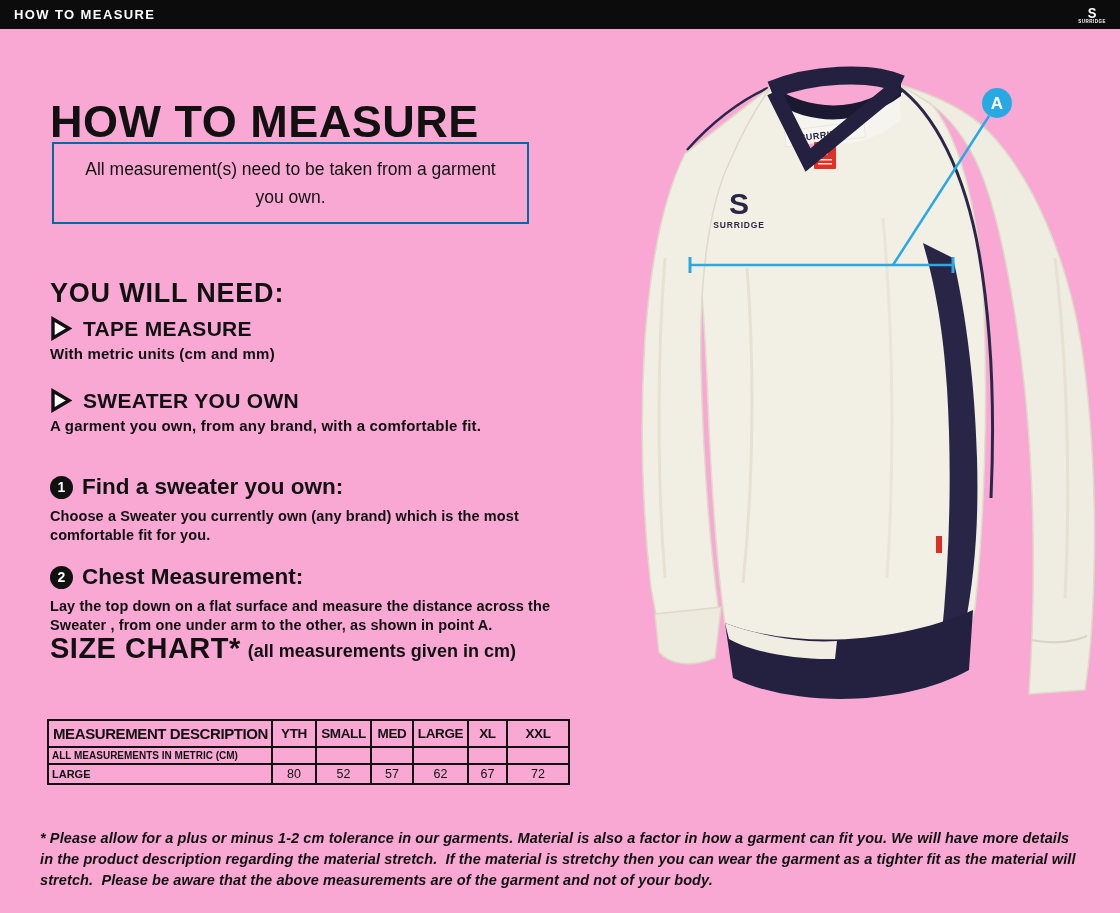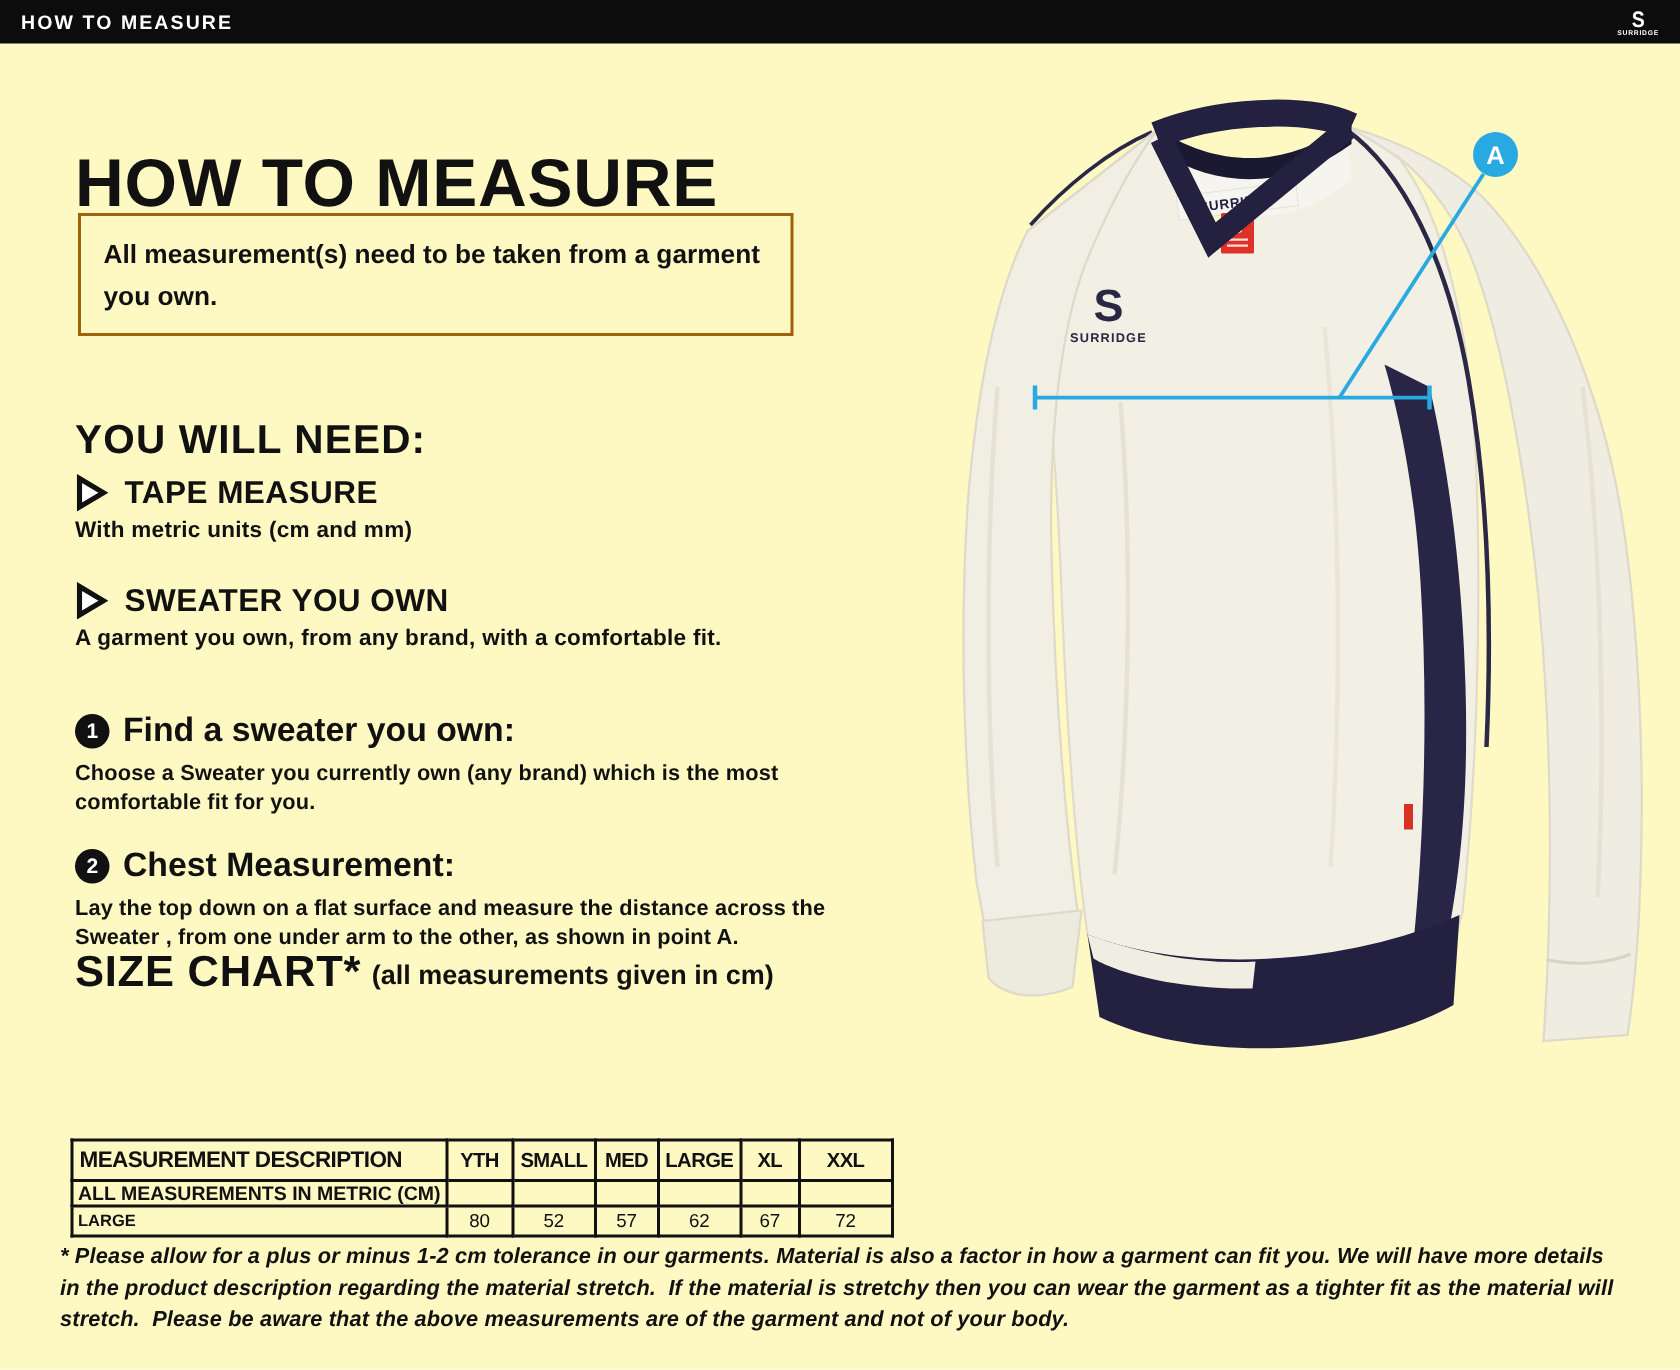--- a/index.html
+++ b/index.html
@@ -1,57 +1,57 @@
 <!DOCTYPE html>
 <html><head>
 <meta charset="utf-8">
 <style>
   html,body{margin:0;padding:0;background:#fff;}
   .page{
-    position:relative;width:1120px;height:913px;background:#fef9c3;
+    position:relative;width:1120px;height:913px;background:#f9a8d4;
     font-family:"Liberation Sans",sans-serif;color:#111;overflow:hidden;
   }
   
   .topbar{
     position:absolute;top:0;left:0;width:1120px;height:29px;background:#0c0c0c;
     display:flex;align-items:center;justify-content:space-between;
     padding:0 14px;box-sizing:border-box;
   }
   .topbar-title{color:#fff;font-weight:bold;font-size:13px;letter-spacing:1.4px;}
   .topbar-logo{display:flex;flex-direction:column;align-items:center;color:#fff;line-height:1;margin-top:1px;}
   .logo-s{font-size:13px;font-weight:bold;transform:scaleY(1.15);}
   .logo-text{font-size:4.5px;font-weight:bold;letter-spacing:0.5px;margin-top:1px;}
   
   .main-title{position:absolute;left:50px;top:66px;font-size:45px;font-weight:800;letter-spacing:0.5px;}
   .note-box{
-    position:absolute;left:52px;top:142px;width:443px;border:2px solid #a16207;
-    padding:11px 15px;font-size:17.5px;font-weight:bold;line-height:1.6;
+    position:absolute;left:52px;top:142px;width:443px;border:2px solid #0369a1;
+    padding:11px 15px;font-size:17.5px;font-weight:normal;line-height:1.6;text-align:center;
   }
   .ywn-heading{position:absolute;left:50px;top:256px;font-size:27px;font-weight:800;letter-spacing:0.8px;}
   .need-item{position:absolute;left:50px;}
   .need-head{display:flex;align-items:center;gap:11px;font-size:21px;font-weight:800;letter-spacing:0.3px;}
   .need-desc{font-size:15px;font-weight:bold;margin-top:4px;letter-spacing:0.2px;}
   .tri-icon{display:inline-block;}
   .step{position:absolute;left:50px;}
   .step-head{display:flex;align-items:center;gap:9px;font-size:22.5px;font-weight:800;}
   .badge{
     width:23px;height:23px;border-radius:50%;background:#111;color:#fff;
     display:inline-flex;align-items:center;justify-content:center;
     font-size:14px;font-weight:bold;flex:0 0 auto;
   }
   .step-desc{font-size:14.5px;font-weight:bold;width:545px;line-height:1.3;margin:7px 0 0;letter-spacing:0.1px;}
   .sc-heading{position:absolute;left:50px;top:632px;display:flex;align-items:baseline;}
   .sc-big{font-size:29px;font-weight:800;letter-spacing:0.5px;}
   .sc-sub{font-size:18px;font-weight:bold;margin-left:7px;position:relative;top:-1px;}
   
-  .size-table{position:absolute;left:47px;top:759px;border-collapse:collapse;table-layout:fixed;padding-left:28px;}
+  .size-table{position:absolute;left:47px;top:719px;border-collapse:collapse;table-layout:fixed;padding-left:28px;}
   .size-table th,.size-table td{border:2px solid #111;padding:0 3px;overflow:hidden;white-space:nowrap;}
   .size-table th{height:25px;font-size:13.5px;letter-spacing:-0.4px;text-align:center;}
   .size-table th.c-desc{font-size:15px;text-align:left;padding-left:4px;}
-  .row-metric td{height:15px;font-size:13px;font-weight:bold;}
+  .row-metric td{height:15px;font-size:10px;font-weight:bold;}
   .row-metric td.r-label{padding-left:3px;}
   .row-chest td{height:18px;font-size:12.5px;text-align:center;}
   .row-chest td.r-label{font-size:11px;font-weight:bold;text-align:left;padding-left:3px;}
   
   .footnote{
     position:absolute;left:40px;top:813px;width:1045px;
     font-size:14.5px;font-weight:bold;font-style:italic;line-height:1.45;
     white-space:pre-wrap;letter-spacing:0.1px;
   }
   

